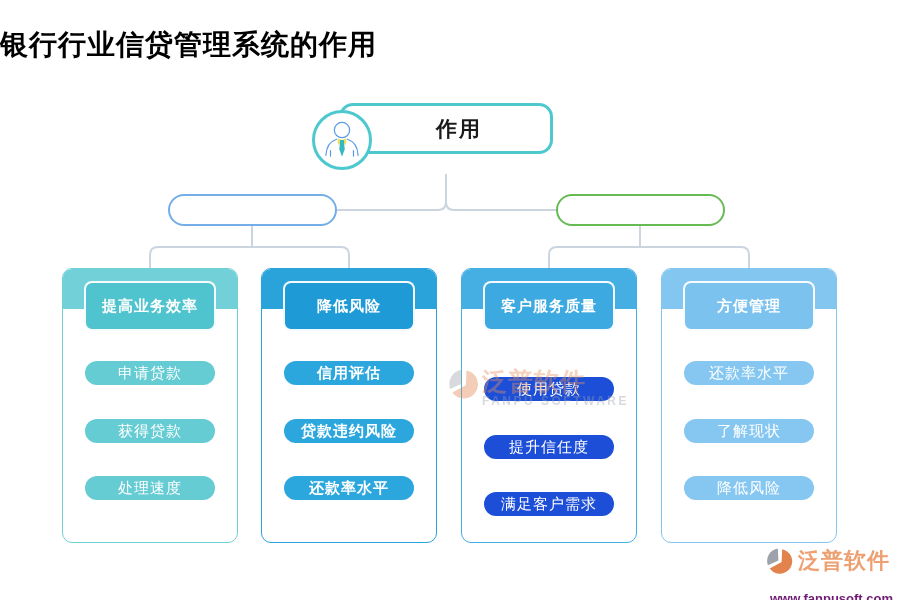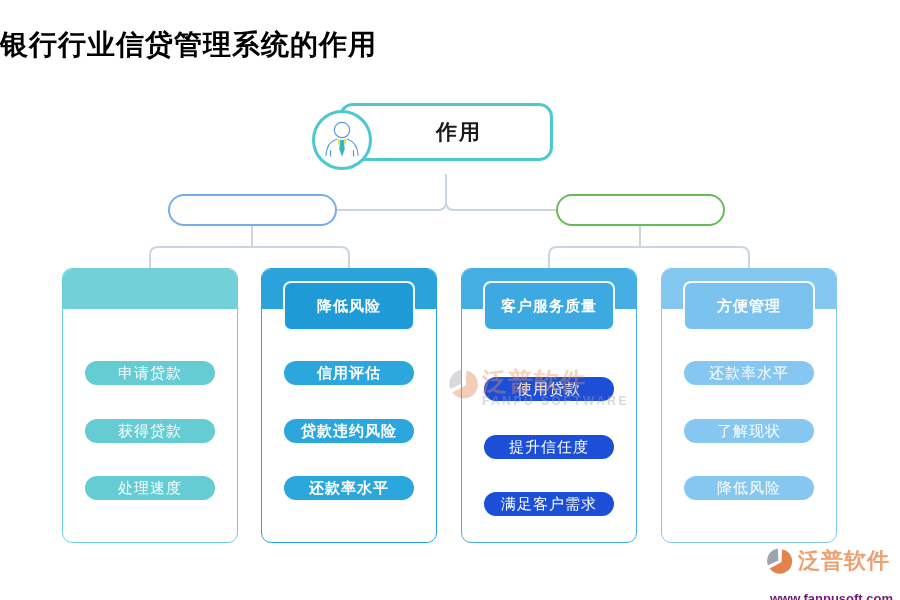--- a/index.html
+++ b/index.html
@@ -10,21 +10,21 @@
   
   .title{
     position:absolute;top:26px;left:0;width:900px;text-align:left;
     font-family:"DejaVu Serif","Liberation Serif",serif;
     font-size:28px;font-weight:bold;color:#000;letter-spacing:1px;
   }
   
   svg.wires{position:absolute;left:0;top:0;z-index:0;}
   
   .root-box{
-    position:absolute;left:339px;top:103px;width:214px;height:58px;
+    position:absolute;left:339px;top:103px;width:214px;height:51px;
     box-sizing:border-box;border:3px solid #4ec8cf;border-radius:14px;
     background:#fff;display:flex;align-items:center;justify-content:center;z-index:2;
   }
   .root-label{
     font-family:"DejaVu Serif","Liberation Serif",serif;
     font-size:21px;font-weight:600;color:#1a1a1a;letter-spacing:2px;padding-left:26px;
   }
   .root-avatar{
     position:absolute;left:312px;top:110px;width:60px;height:60px;border-radius:50%;
     box-sizing:border-box;border:3px solid #4ec8cf;background:#fff;z-index:3;
@@ -113,20 +113,21 @@
       <polygon points="36,28 30,30 35,37" fill="#f2e14c"></polygon>
       <polygon points="27.5,30 32.5,30 33.5,42 30,52 26.5,42" fill="#35b7c2"></polygon>
     </svg>
   </div>
 
   <div class="pill left"></div>
   <div class="pill right"></div>
 
   <div class="col c0" style="left:62px">
     <div class="band"></div>
+    <div class="hdr">提高业务效率</div>
     <div class="item i0">申请贷款</div>
     <div class="item i1">获得贷款</div>
     <div class="item i2">处理速度</div>
   </div>
 
   <div class="col c1" style="left:261px">
     <div class="band"></div>
     <div class="hdr">降低风险</div>
     <div class="item i0">信用评估</div>
     <div class="item i1">贷款违约风险</div>

